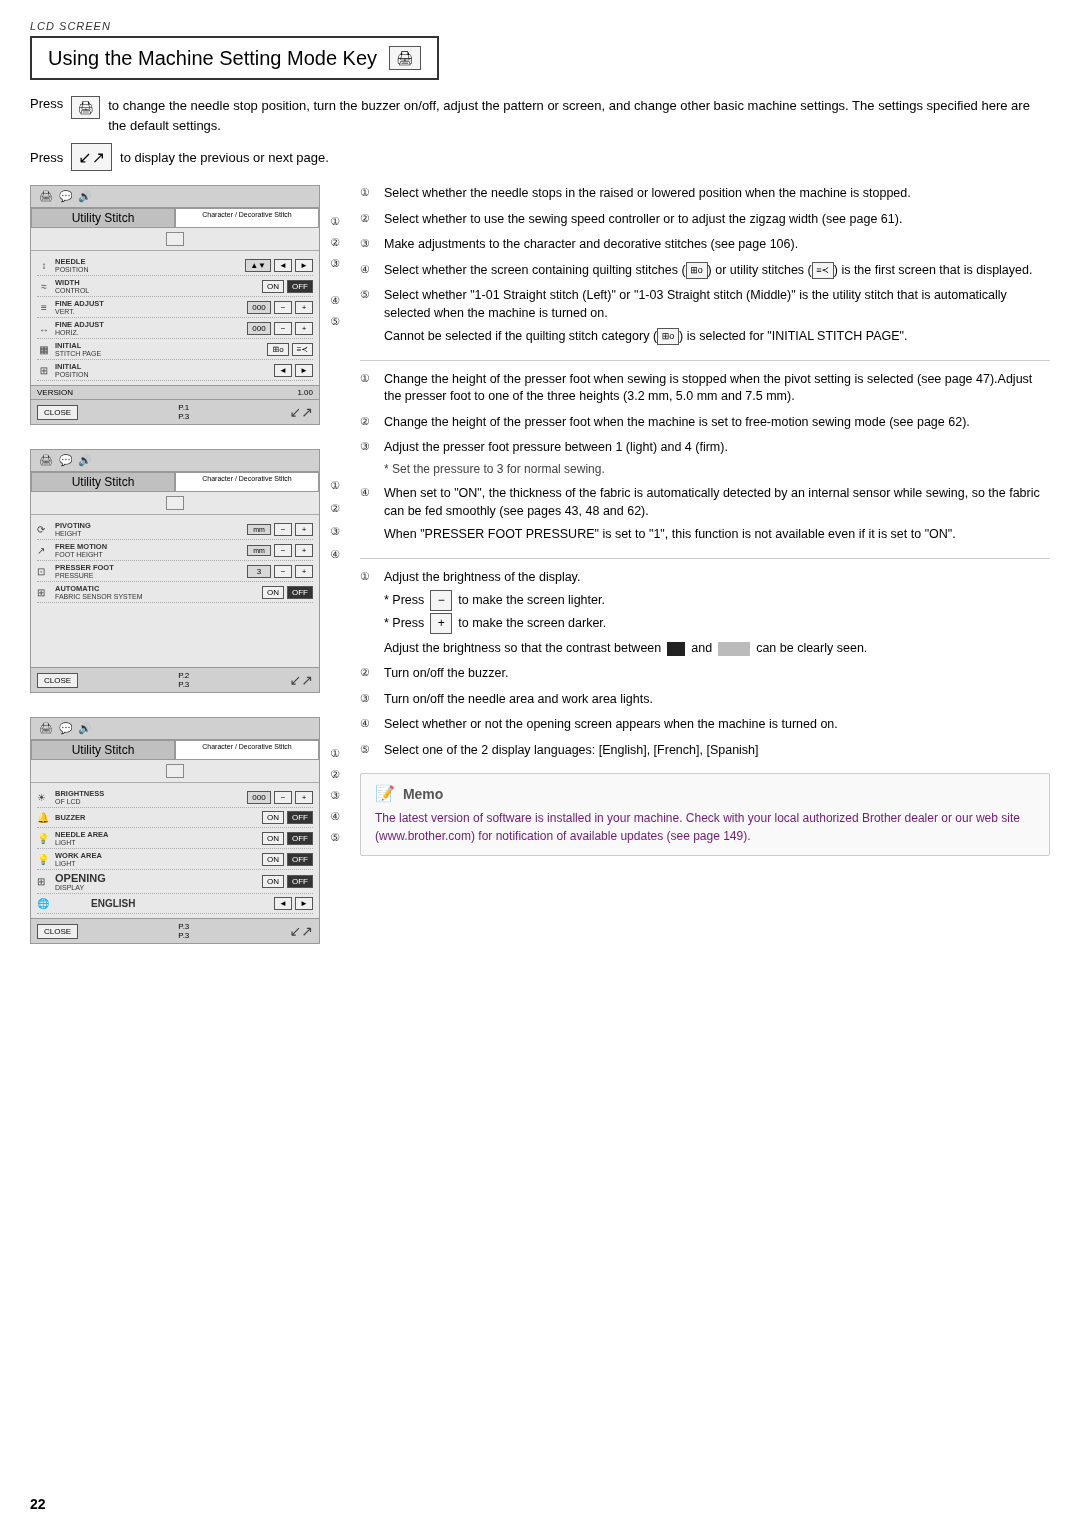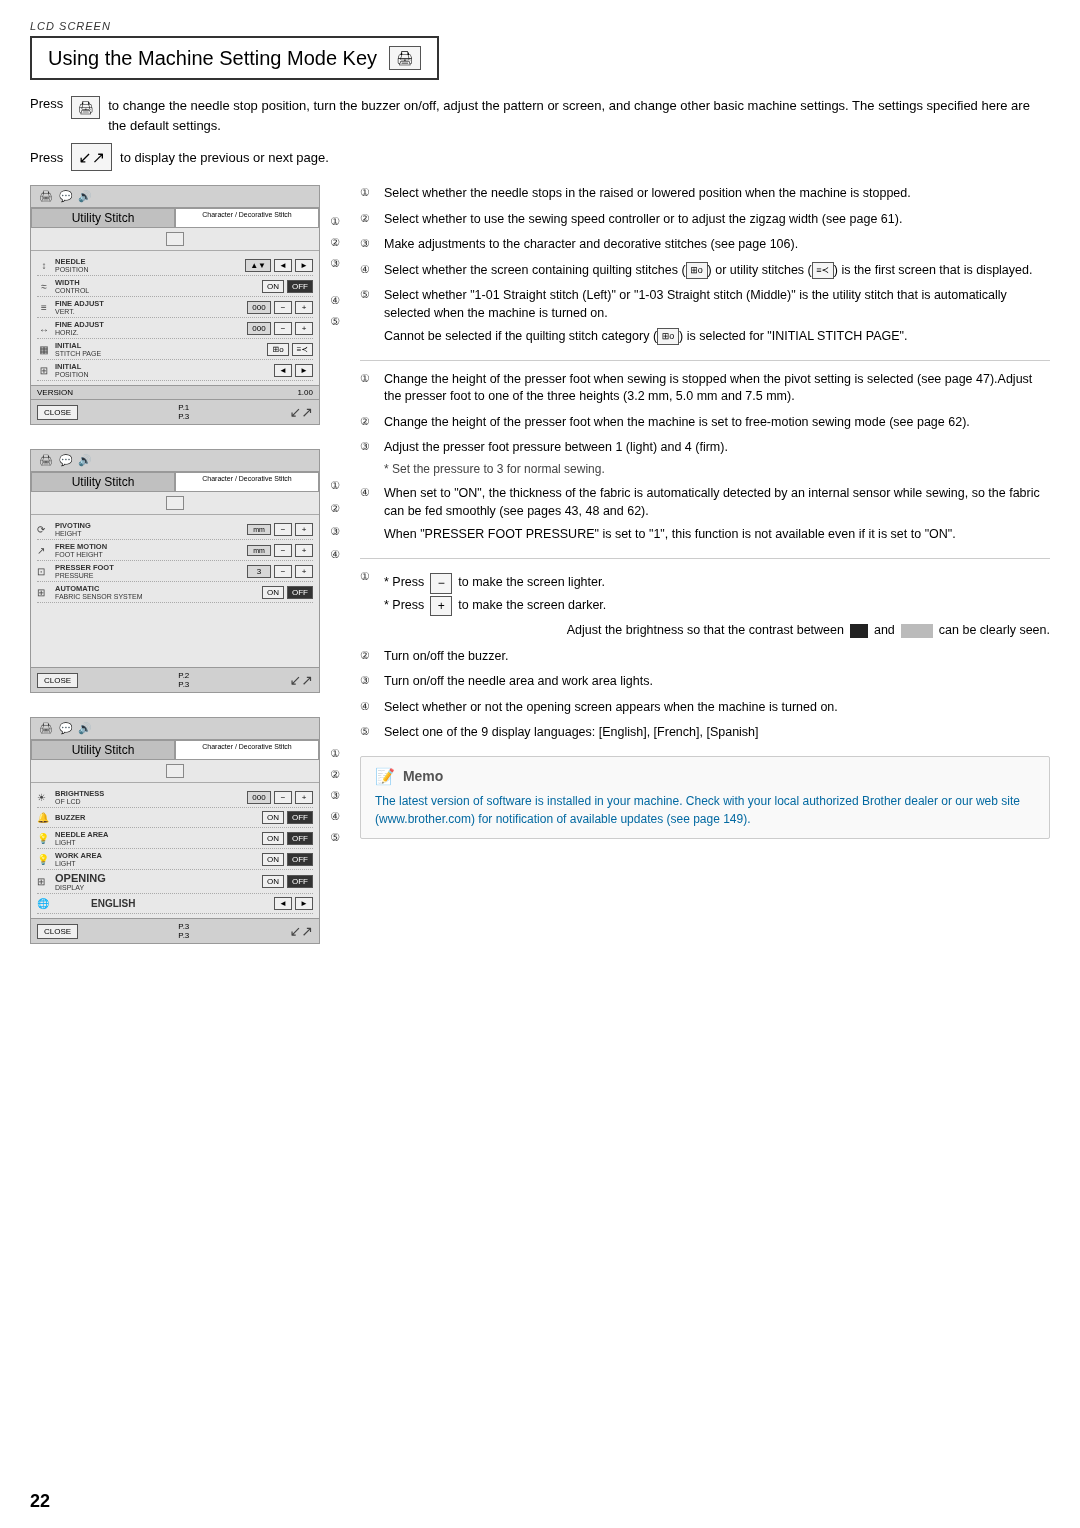--- a/index.html
+++ b/index.html
@@ -278,27 +278,27 @@
       font-weight: bold;
       color: #555;
     }
     .memo-icon {
       font-size: 16px;
       color: #888;
     }
     .memo-text {
       font-size: 12px;
       line-height: 1.5;
-      color: #0369a1;
+      color: #701a75;
     }
     .page-number {
       position: absolute;
       bottom: 16px;
       left: 30px;
-      font-size: 18px;
+      font-size: 14px;
       font-weight: bold;
     }
     .version-row {
       display: flex;
       justify-content: space-between;
       align-items: center;
       font-size: 8px;
       padding: 2px 0;
       border-top: 1px solid #999;
     }
@@ -682,31 +682,32 @@
           </div>
         </li>
       </ul>
 
       <hr class="section-divider">
 
       <ul class="numbered-list">
         <li>
           <span class="num-circle">①</span>
           <div class="list-text">
+            <p>Adjust the brightness of the display.</p>
             <div style="display:flex; align-items:center; gap:6px; margin:4px 0 2px 0; font-size:12.5px;">
               <span>* Press</span>
               <span class="small-btn-box">−</span>
               <span>to make the screen lighter.</span>
             </div>
             <div style="display:flex; align-items:center; gap:6px; margin-bottom:6px; font-size:12.5px;">
               <span>* Press</span>
               <span class="small-btn-box">+</span>
               <span>to make the screen darker.</span>
             </div>
-            <div style="display:flex; align-items:center; gap:6px; font-size:12.5px; flex-wrap:wrap;justify-content:flex-end;">
+            <div style="display:flex; align-items:center; gap:6px; font-size:12.5px; flex-wrap:wrap;">
               <span>Adjust the brightness so that the contrast between</span>
               <span class="brightness-block"></span>
               <span>and</span>
               <span class="brightness-block-light"></span>
               <span>can be clearly seen.</span>
             </div>
           </div>
         </li>
         <li>
           <span class="num-circle">②</span>
@@ -715,21 +716,21 @@
         <li>
           <span class="num-circle">③</span>
           <span class="list-text">Turn on/off the needle area and work area lights.</span>
         </li>
         <li>
           <span class="num-circle">④</span>
           <span class="list-text">Select whether or not the opening screen appears when the machine is turned on.</span>
         </li>
         <li>
           <span class="num-circle">⑤</span>
-          <span class="list-text">Select one of the 9 display languages: [English], [French], [Spanish]</span>
+          <span class="list-text">Select one of the 2 display languages: [English], [French], [Spanish]</span>
         </li>
       </ul>
 
       <div class="memo-box">
         <div class="memo-header">
           <span class="memo-icon">📝</span>
           <span>Memo</span>
         </div>
         <p class="memo-text">The latest version of software is installed in your machine. Check with your local authorized Brother dealer or our web site (www.brother.com) for notification of available updates (see page 149).</p>
       </div>

